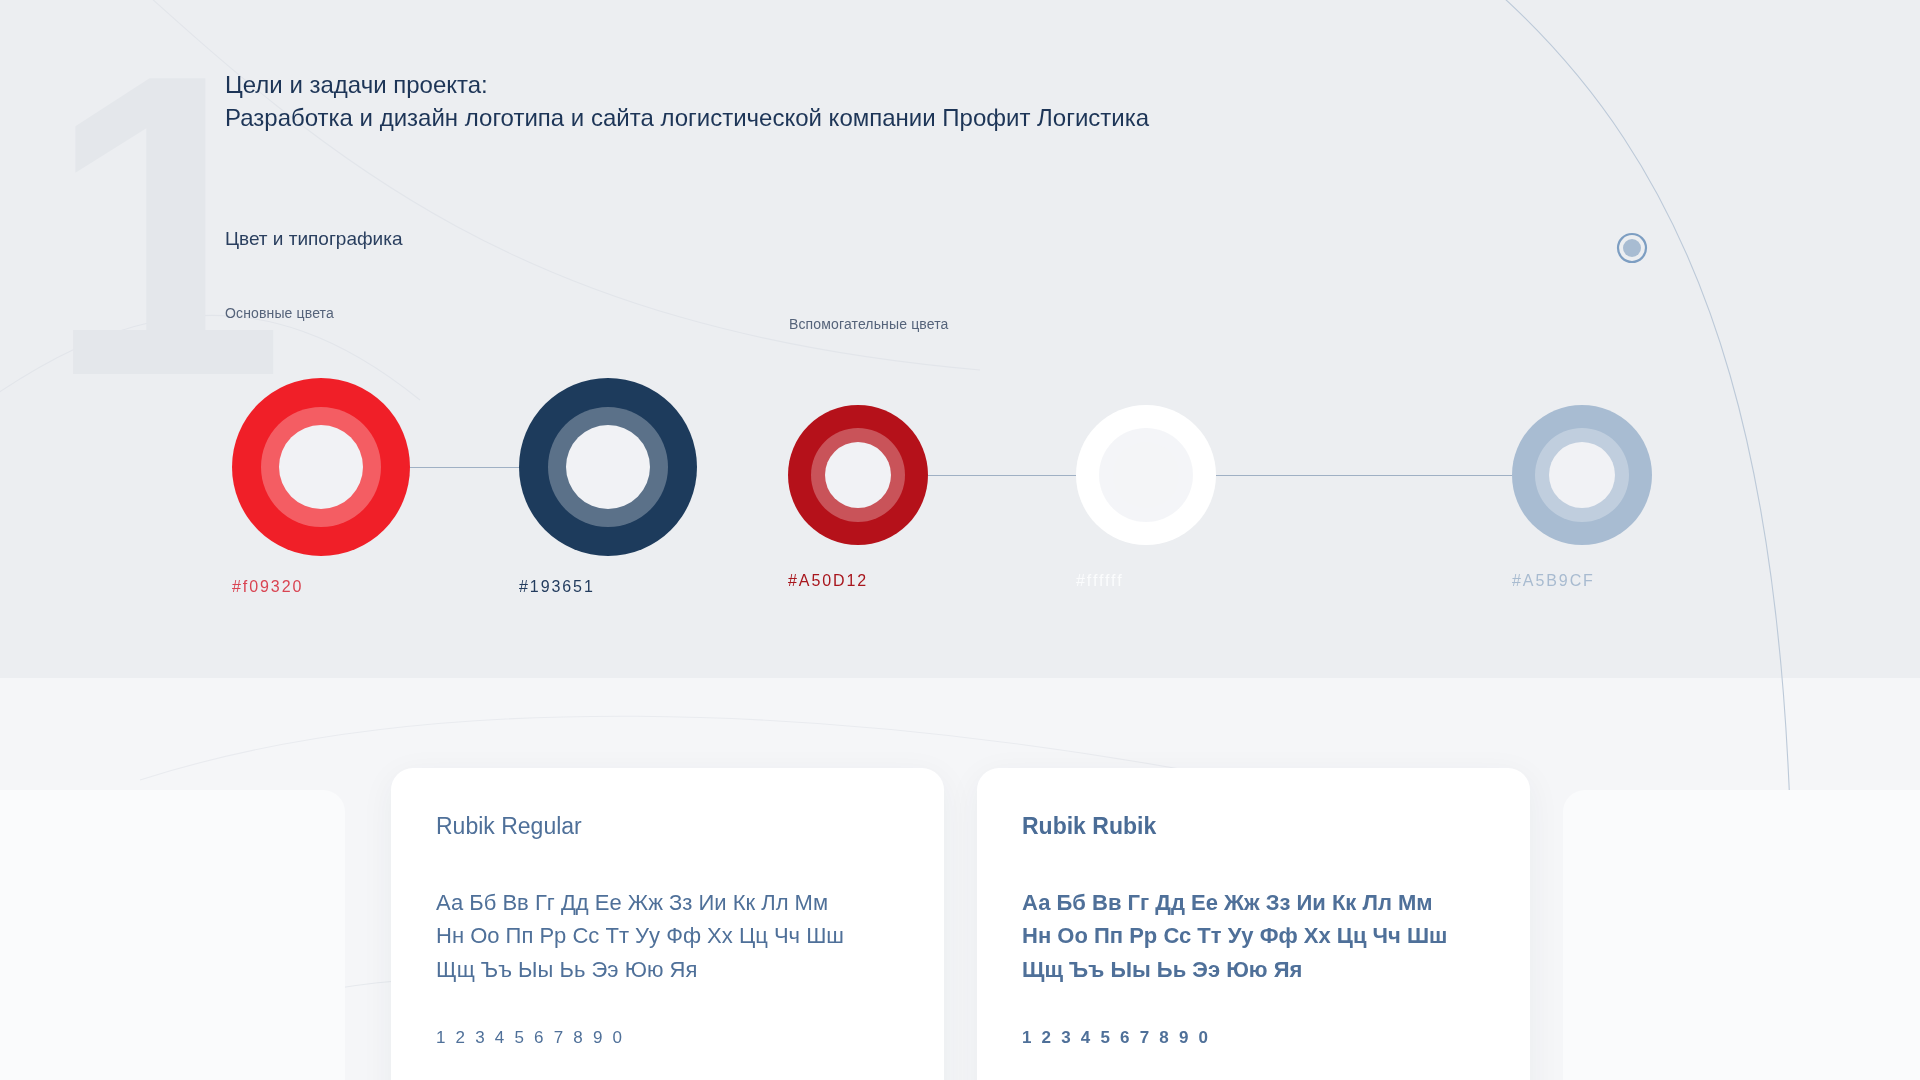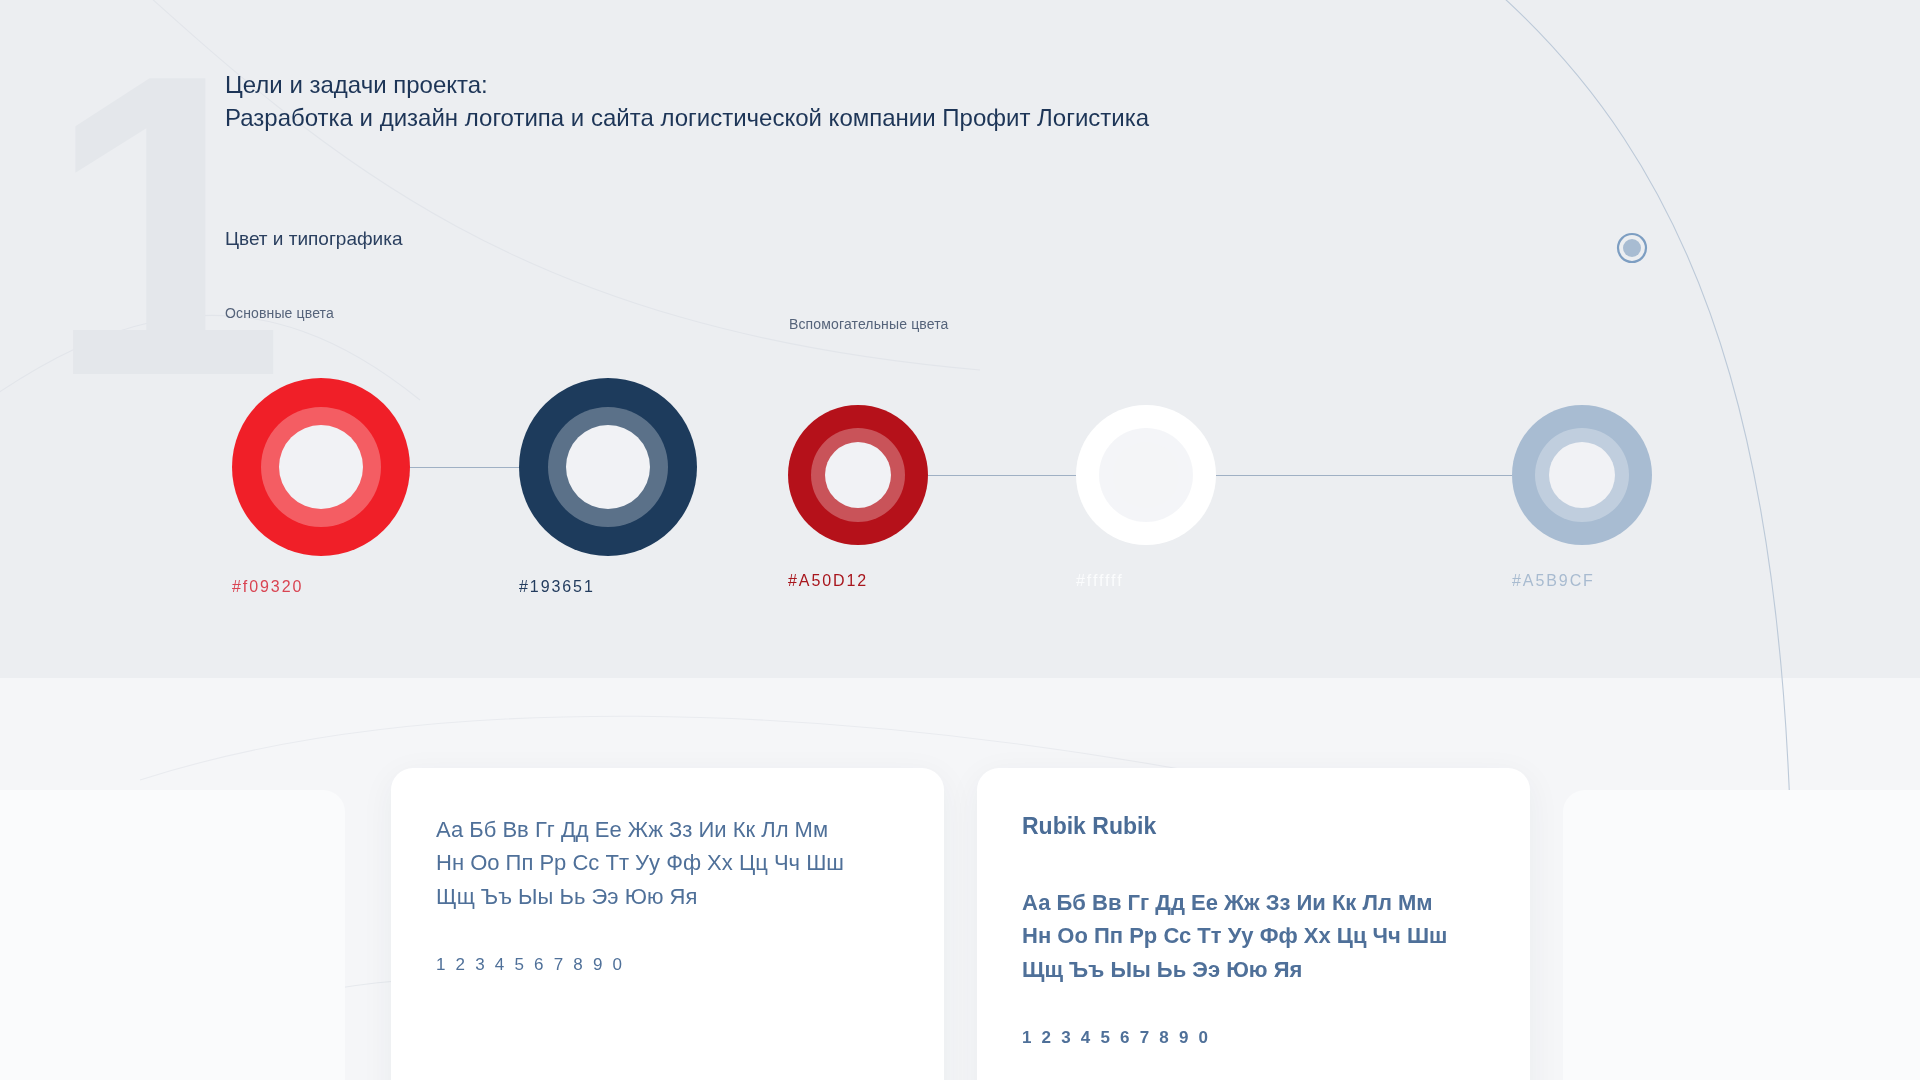--- a/index.html
+++ b/index.html
@@ -285,20 +285,21 @@
       </div>
       <div class="hex-label" id="s3l" style="color: rgb(168, 187, 208);">#A5B9CF</div>
     </div>
   </div>
 
   <div class="card-ghost ghost-left"></div>
   <div class="card-ghost ghost-right"></div>
 
   <div class="card card-left">
     <div class="card-inner">
+      <div class="font-name">Rubik Regular</div>
       <div class="alpha-big">Аа Бб Вв Гг Дд Ее Жж Зз Ии Кк Лл Мм</div>
       <div class="alpha-big">Нн Оо Пп Рр Сс Тт Уу Фф Хх Цц Чч Шш</div>
       <div class="alpha-big">Щщ Ъъ Ыы Ьь Ээ Юю Яя</div>
       <div class="numerals">1 2 3 4 5 6 7 8 9 0</div>
 
     </div>
   </div>
 
   <div class="card card-right">
     <div class="card-inner">

